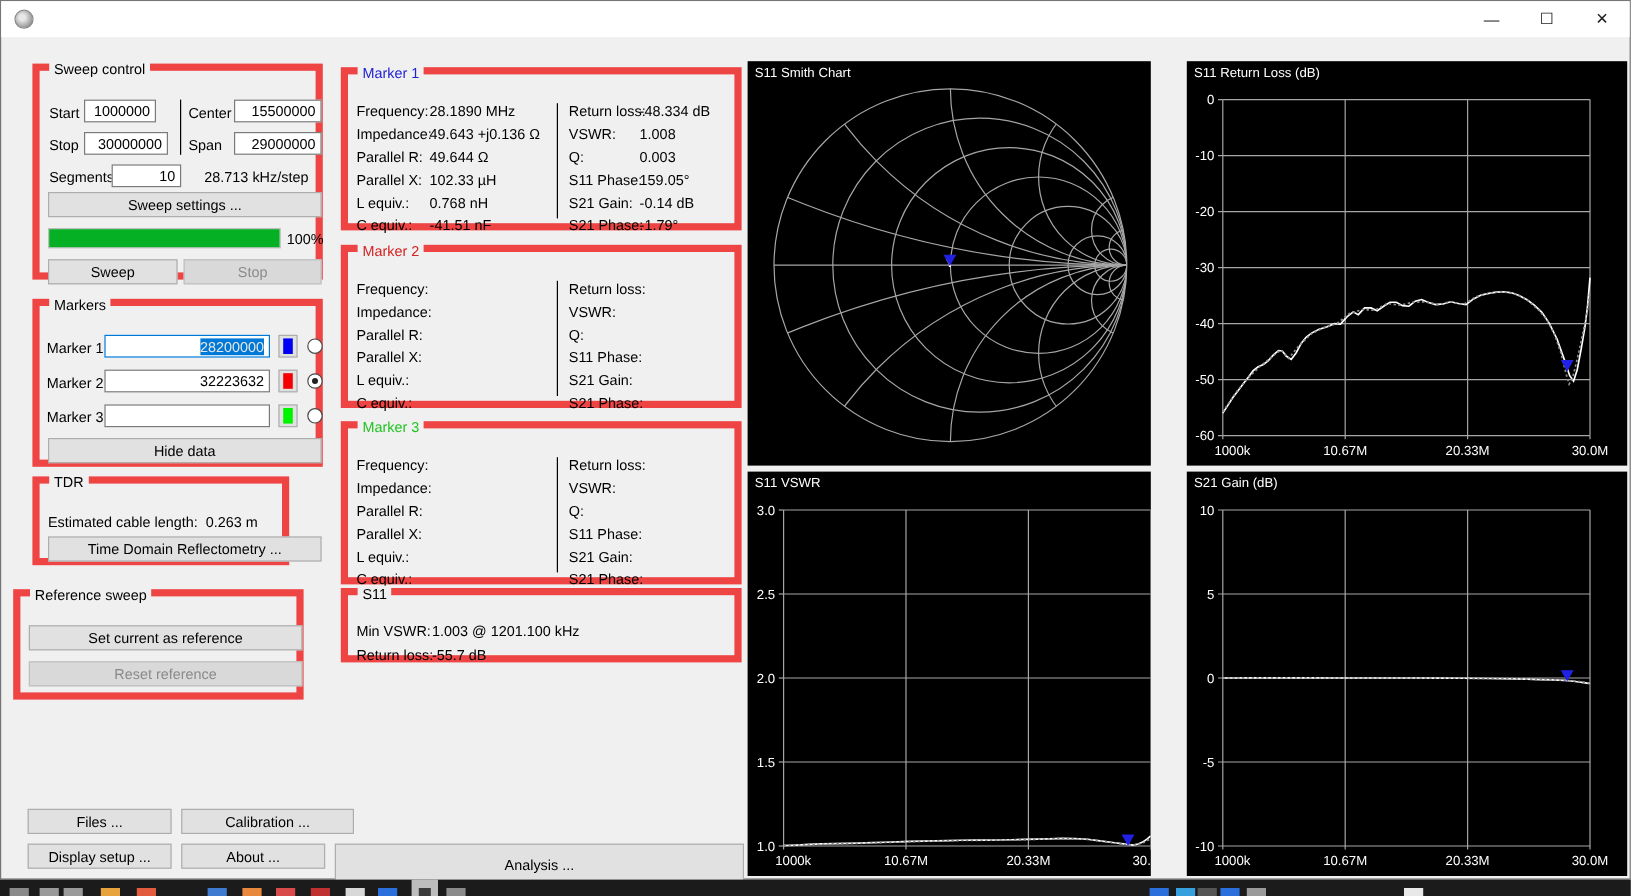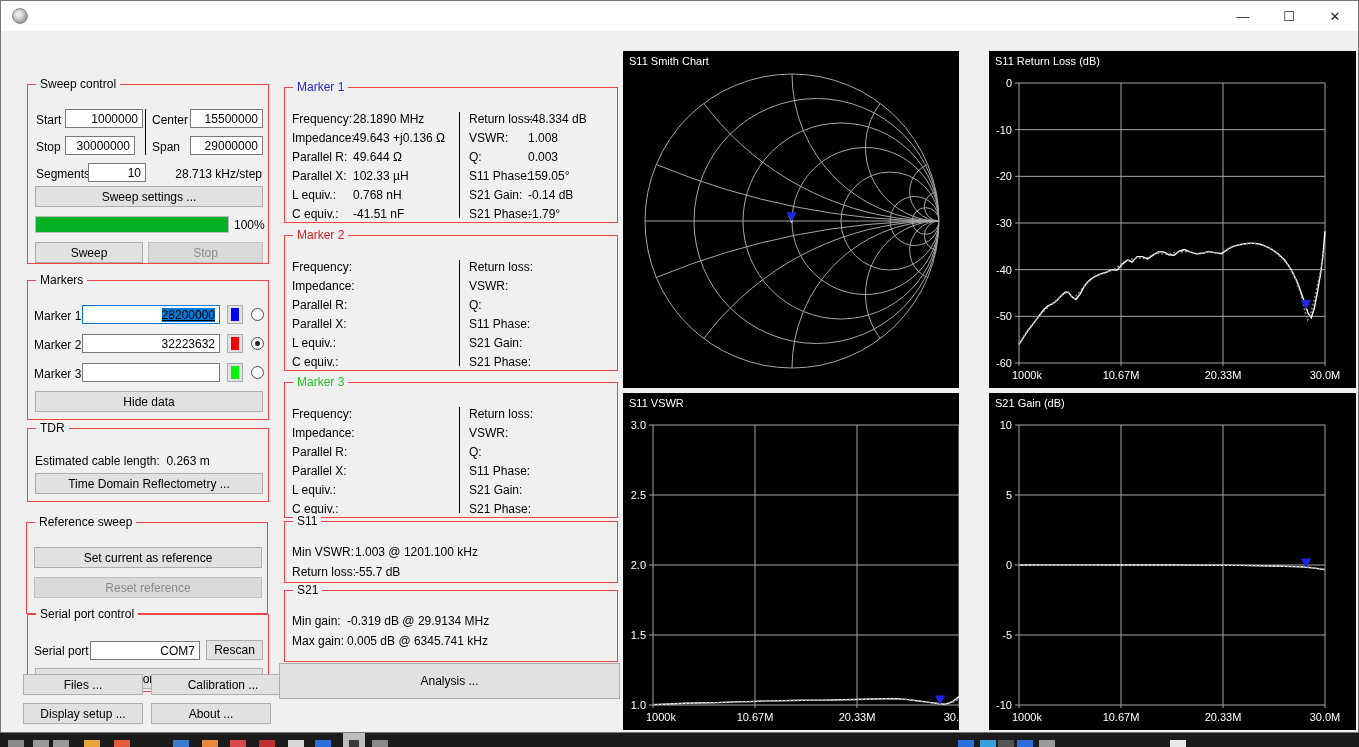--- a/index.html
+++ b/index.html
@@ -10,27 +10,27 @@
   
   #titlebar { position:absolute; left:0; top:0; width:100%; height:30px; background:#ffffff;
     display:flex; align-items:center; }
   #app-icon { width:16px; height:16px; margin-left:11px; border-radius:50%;
     background:radial-gradient(circle at 40% 40%, #e8e8e8 20%, #9a9a9a 70%); border:1px solid #8a8a8a; }
   #title-text { margin-left:8px; color:#111; }
   .winbtn { position:absolute; top:0; width:46px; height:30px; display:flex; align-items:center;
     justify-content:center; font-size:13px; color:#222; }
   #btn-min { right:92px; } #btn-max { right:46px; } #btn-close { right:0; }
   
-  .gbox { position:absolute; border:1px solid #ef4444; background:#f0f0f0;margin-top:31px; }
+  .gbox { position:absolute; border:6px solid #ef4444; background:#f0f0f0; }
   .gtitle { position:absolute; top:-8px; left:8px; background:#f0f0f0; padding:0 4px; }
   
   .tinput { position:absolute; height:19px; background:#fff; border:1px solid #7a7a7a;
     display:flex; align-items:center; justify-content:flex-end; padding:0 4px; }
   .tinput.focused { border-color:#0078d7; }
-  .sel-text { background:#0078d7; color:#000000;text-decoration:underline; }
+  .sel-text { background:#0078d7; color:#e5e5e5; }
   .btn { position:absolute; background:#e1e1e1; border:1px solid #adadad; display:flex;
     align-items:center; justify-content:center; height:21px; }
   .btn.disabled { background:#d9d9d9; border-color:#bfbfbf; color:#8a8a8a; }
   .lbl { position:absolute; white-space:nowrap; }
   .progress { position:absolute; border:1px solid #bcbcbc; background:#e6e6e6; height:17px; }
   .progress .fill { height:100%; background:#06b025; }
   .colorbtn { position:absolute; width:16px; height:19px; background:#e1e1e1; border:1px solid #adadad;
     display:flex; align-items:center; justify-content:center; }
   .colorbtn .swatch { width:8px; height:13px; }
   .radio { position:absolute; width:13px; height:13px; border:1px solid #4a4a4a; border-radius:50%;
@@ -66,21 +66,21 @@
   <div id="titlebar">
     <div id="app-icon"></div>
     <div class="winbtn" id="btn-min">—</div>
     <div class="winbtn" id="btn-max">☐</div>
     <div class="winbtn" id="btn-close">✕</div>
   </div>
 
   <div class="gbox" style="left:26px;top:52px;width:242px;height:180px">
     <span class="gtitle">Sweep control</span>
     <div class="lbl" style="left:8px;top:28px">Start</div>
-    <div class="tinput" style="left:37px;top:24px;width:78px">
+    <div class="tinput" style="left:37px;top:24px;width:60px">
         <span>1000000</span>
       </div>
     <div class="lbl" style="left:124px;top:28px">Center</div>
     <div class="tinput" style="left:162px;top:24px;width:73px">
         <span>15500000</span>
       </div>
     <div class="lbl" style="left:8px;top:55px">Stop</div>
     <div class="tinput" style="left:37px;top:51px;width:70px">
         <span>30000000</span>
       </div>
@@ -125,41 +125,32 @@
     <div class="tinput" style="left:54px;top:82px;width:138px">
         <span></span>
       </div>
     <div class="colorbtn" style="left:199px;top:82px">
         <div class="swatch" style="background:#00f400"></div>
       </div>
     <div class="radio" style="left:223px;top:85px"></div>
     <div class="btn" style="left:7px;top:110px;width:228px">Hide data</div>
   </div>
 
-  <div class="gbox" style="left:26px;top:396px;width:242px;height:74px">
+  <div class="gbox" style="left:26px;top:396px;width:214px;height:74px">
     <span class="gtitle">TDR</span>
     <div class="lbl" style="left:7px;top:25px"><span>Estimated cable length:</span>&nbsp;&nbsp;<span>0.263 m</span></div>
     <div class="btn" style="left:7px;top:44px;width:228px">Time Domain Reflectometry ...</div>
   </div>
 
-  <div class="gbox" style="left:25px;top:490px;width:242px;height:92px">
+  <div class="gbox" style="left:10px;top:490px;width:242px;height:92px">
     <span class="gtitle">Reference sweep</span>
     <div class="btn" style="left:7px;top:24px;width:228px">Set current as reference</div>
     <div class="btn disabled" style="left:7px;top:54px;width:228px">Reset reference</div>
   </div>
 
-  <div class="gbox" style="left:26px;top:582px;width:242px;height:78px">
-    <span class="gtitle">Serial port control</span>
-    <div class="lbl" style="left:6px;top:29px">Serial port</div>
-    <div class="tinput" style="left:62px;top:26px;width:110px">
-        <span>COM7</span>
-      </div>
-    <div class="btn" style="left:178px;top:25px;width:57px;height:20px">Rescan</div>
-    <div class="btn" style="left:7px;top:53px;width:228px">Disconnect</div>
-  </div>
 
   <div class="btn" style="left:22px;top:673px;width:120px">Files ...</div>
   <div class="btn" style="left:150px;top:673px;width:144px">Calibration ...</div>
   <div class="btn" style="left:22px;top:702px;width:120px">Display setup ...</div>
   <div class="btn" style="left:150px;top:702px;width:120px">About ...</div>
 
   <div class="gbox" style="left:283px;top:55px;width:334px;height:136px">
     <span class="gtitle" style="color:#2222d4">Marker 1</span>
     <div class="mcols">
       <div class="mcol-l">
@@ -229,29 +220,22 @@
   </div>
 
   <div class="gbox" id="s11-box" style="left:283px;top:489px;width:334px;height:62px">
     <span class="gtitle">S11</span>
     <div style="position:absolute;left:7px;top:20px">
       <div class="srow"><span class="ml">Min VSWR:</span><span>1.003 @ 1201.100 kHz</span></div>
       <div class="srow"><span class="ml">Return loss:</span><span>-55.7 dB</span></div>
     </div>
   </div>
 
-  <div class="gbox" id="s21-box" style="left:283px;top:558px;width:334px;height:72px">
-    <span class="gtitle">S21</span>
-    <div style="position:absolute;left:7px;top:20px">
-      <div class="srow"><span class="ml">Min gain:</span><span>-0.319 dB @ 29.9134 MHz</span></div>
-      <div class="srow"><span class="ml">Max gain:</span><span>0.005 dB @ 6345.741 kHz</span></div>
-    </div>
-  </div>
-
-  <div class="btn" style="left:278px;top:662px;width:341px;height:36px">Analysis ...</div>
+
+  <div class="btn" style="left:278px;top:702px;width:341px;height:36px">Analysis ...</div>
 
   <div class="chart" style="left:622px;top:50px;width:336px;height:337px">
     <div class="ctitle">S11 Smith Chart</div>
   <svg width="336" height="337">
         <defs>
           <clipPath id="smclip">
             <circle cx="169" cy="170" r="147"></circle>
           </clipPath>
         </defs>
         <circle cx="169" cy="170" r="147" fill="none" stroke="#a6a6a6"></circle>

